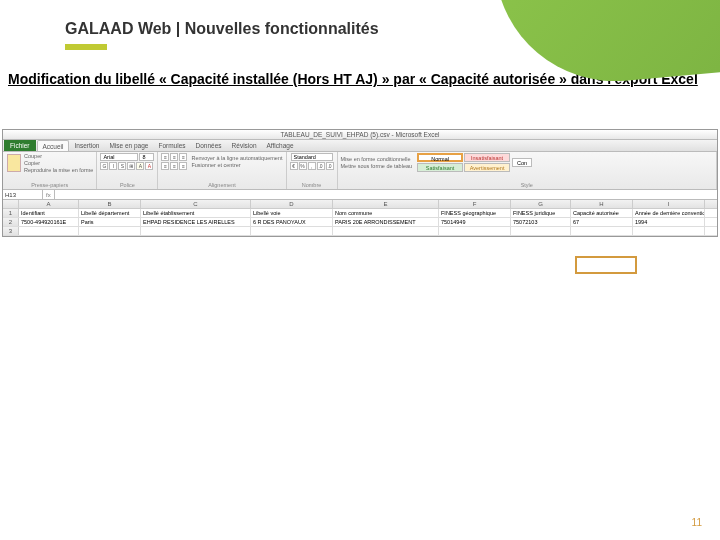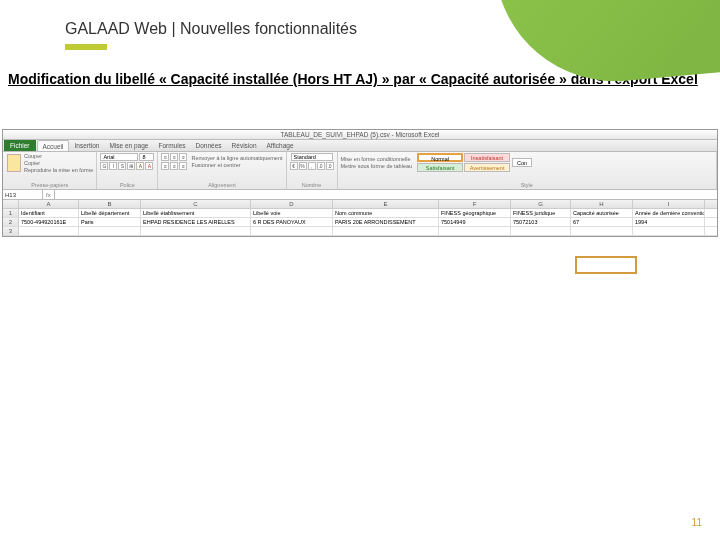--- a/index.html
+++ b/index.html
@@ -16,21 +16,21 @@
     top: -40px;
     right: -40px;
     width: 260px;
     height: 120px;
     background: linear-gradient(135deg, #8BC34A 0%, #7CB342 100%);
     border-radius: 0 0 0 200px;
     transform: rotate(-5deg);
   }
   .slide-title {
     font-size: 16px;
-    font-weight: normal;
+    font-weight: bold;
     color: #333;
     padding: 20px 0 0 65px;
   }
   .title-sep { color: #333; }
   .title-suffix { color: #333; }
   .yellow-underline {
     width: 42px;
     height: 6px;
     background: #C0CA33;
     margin: 6px 0 0 65px;

